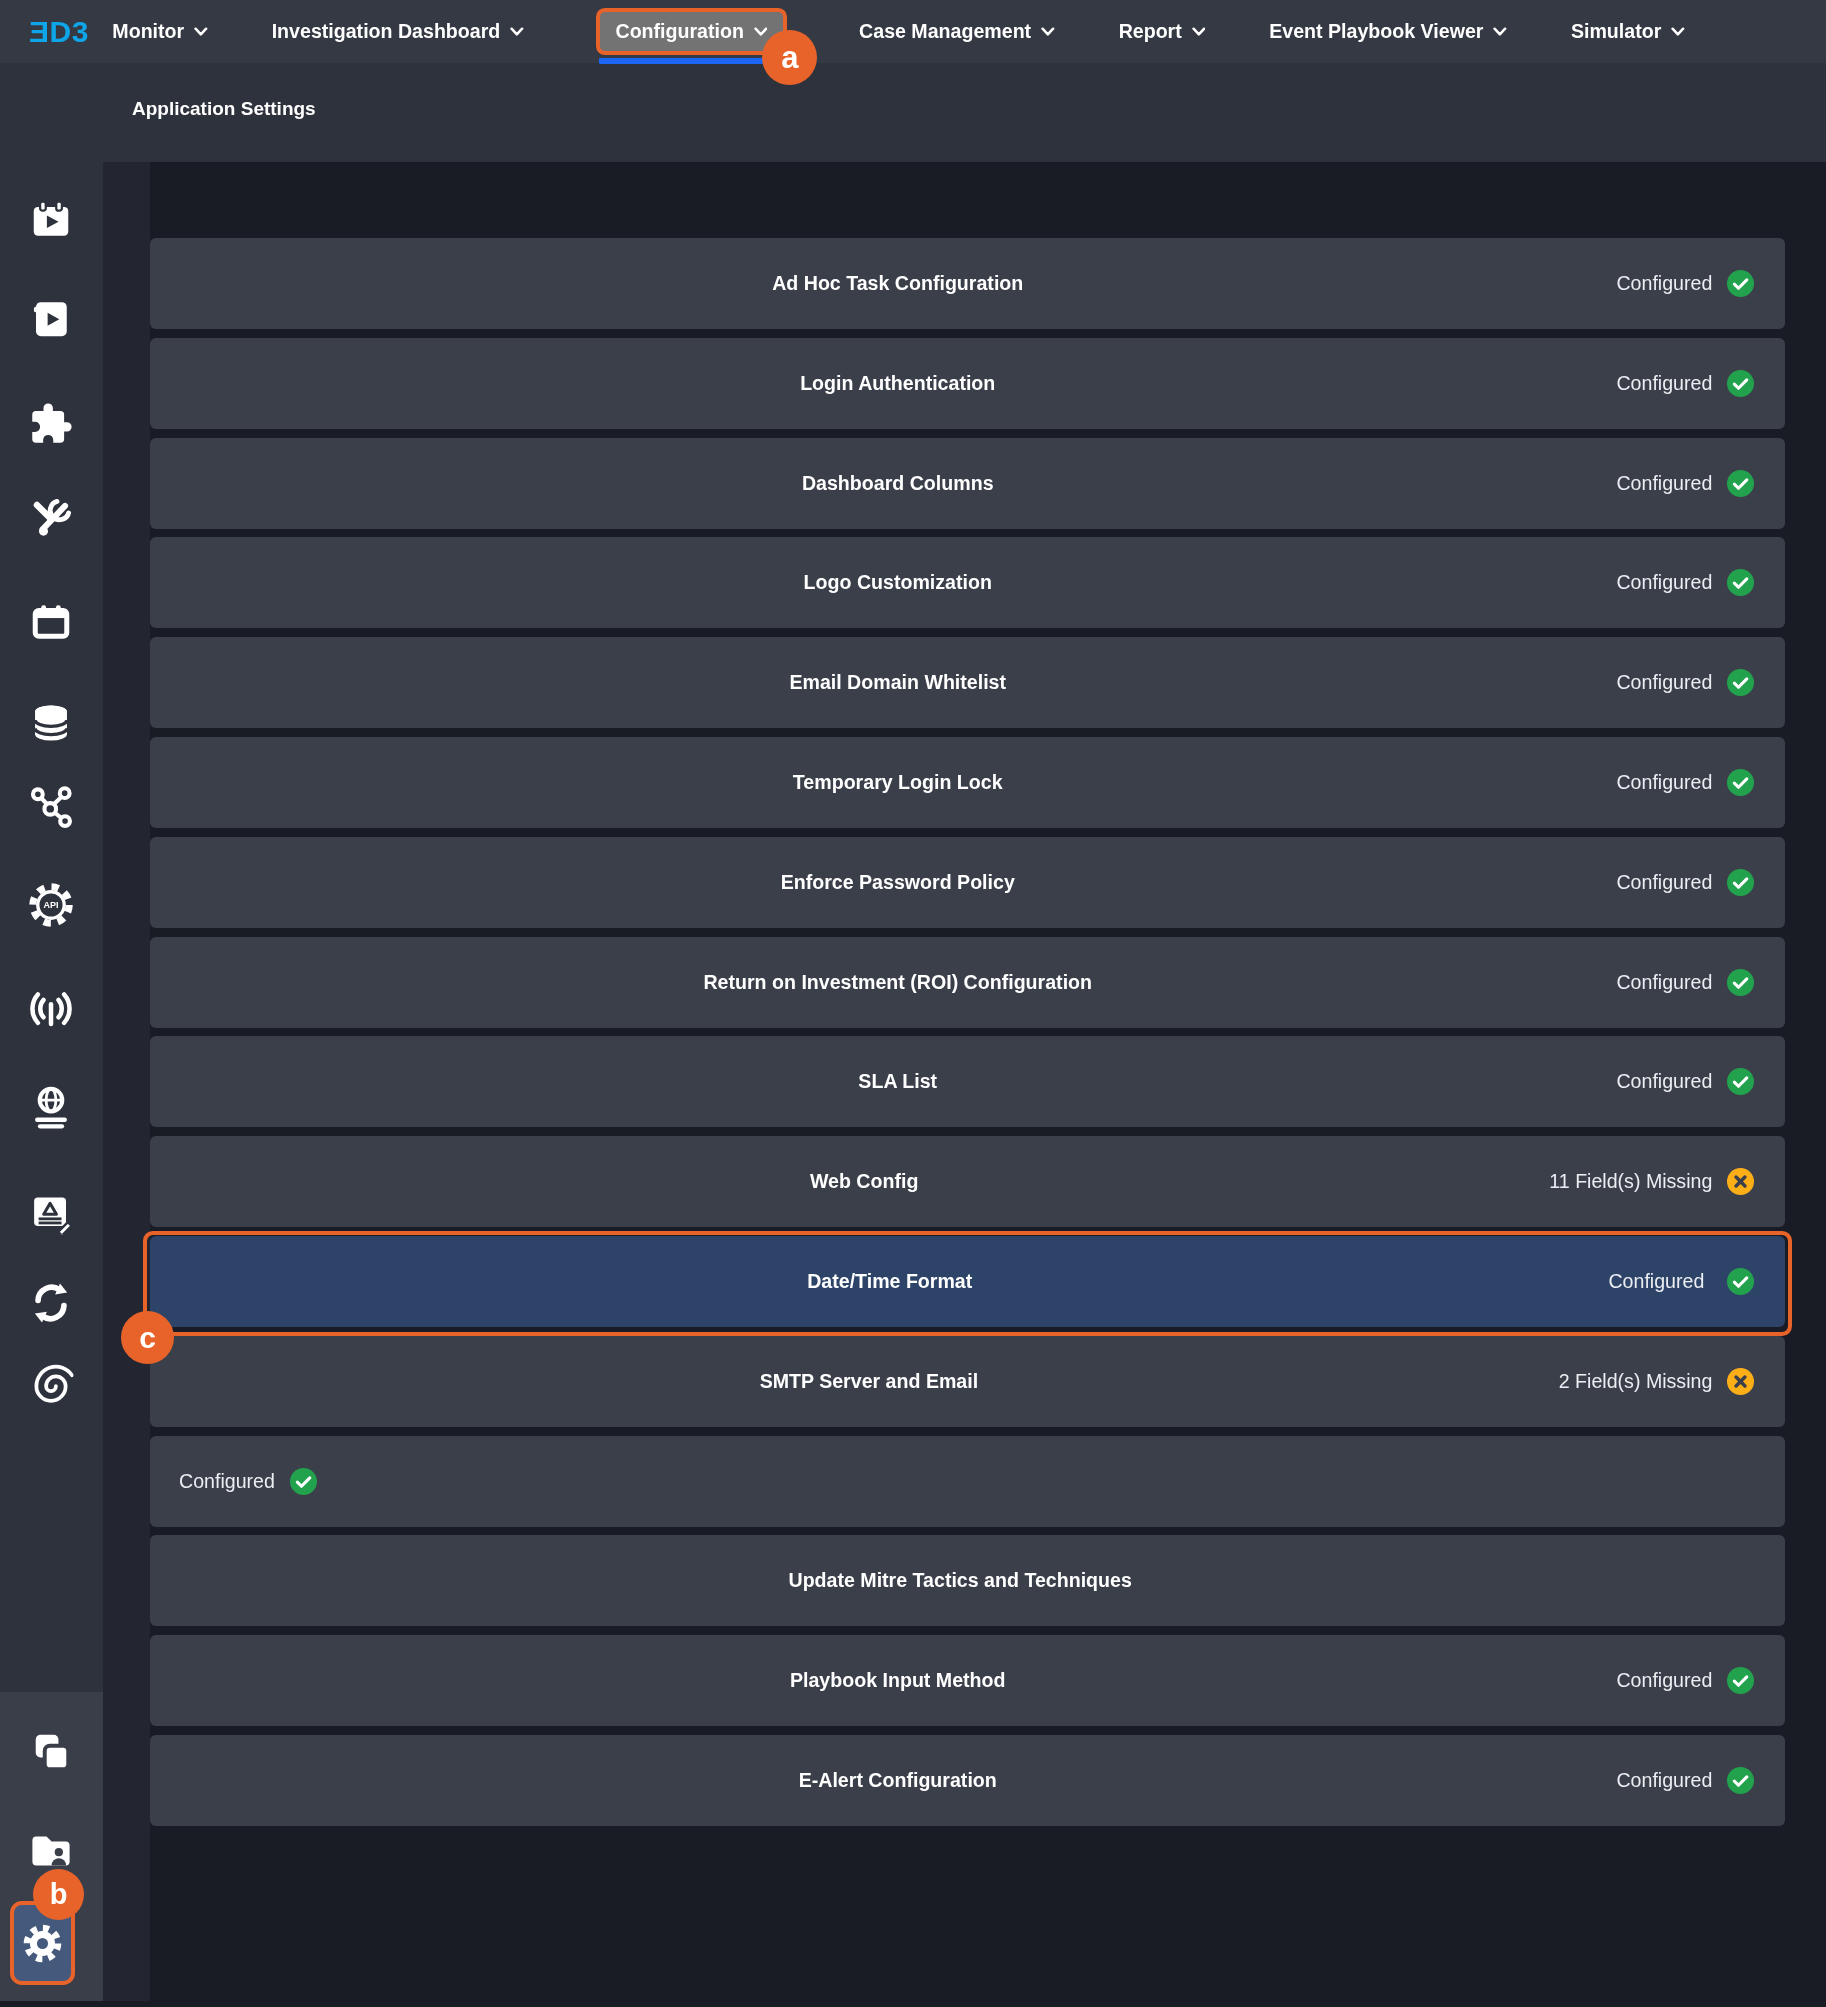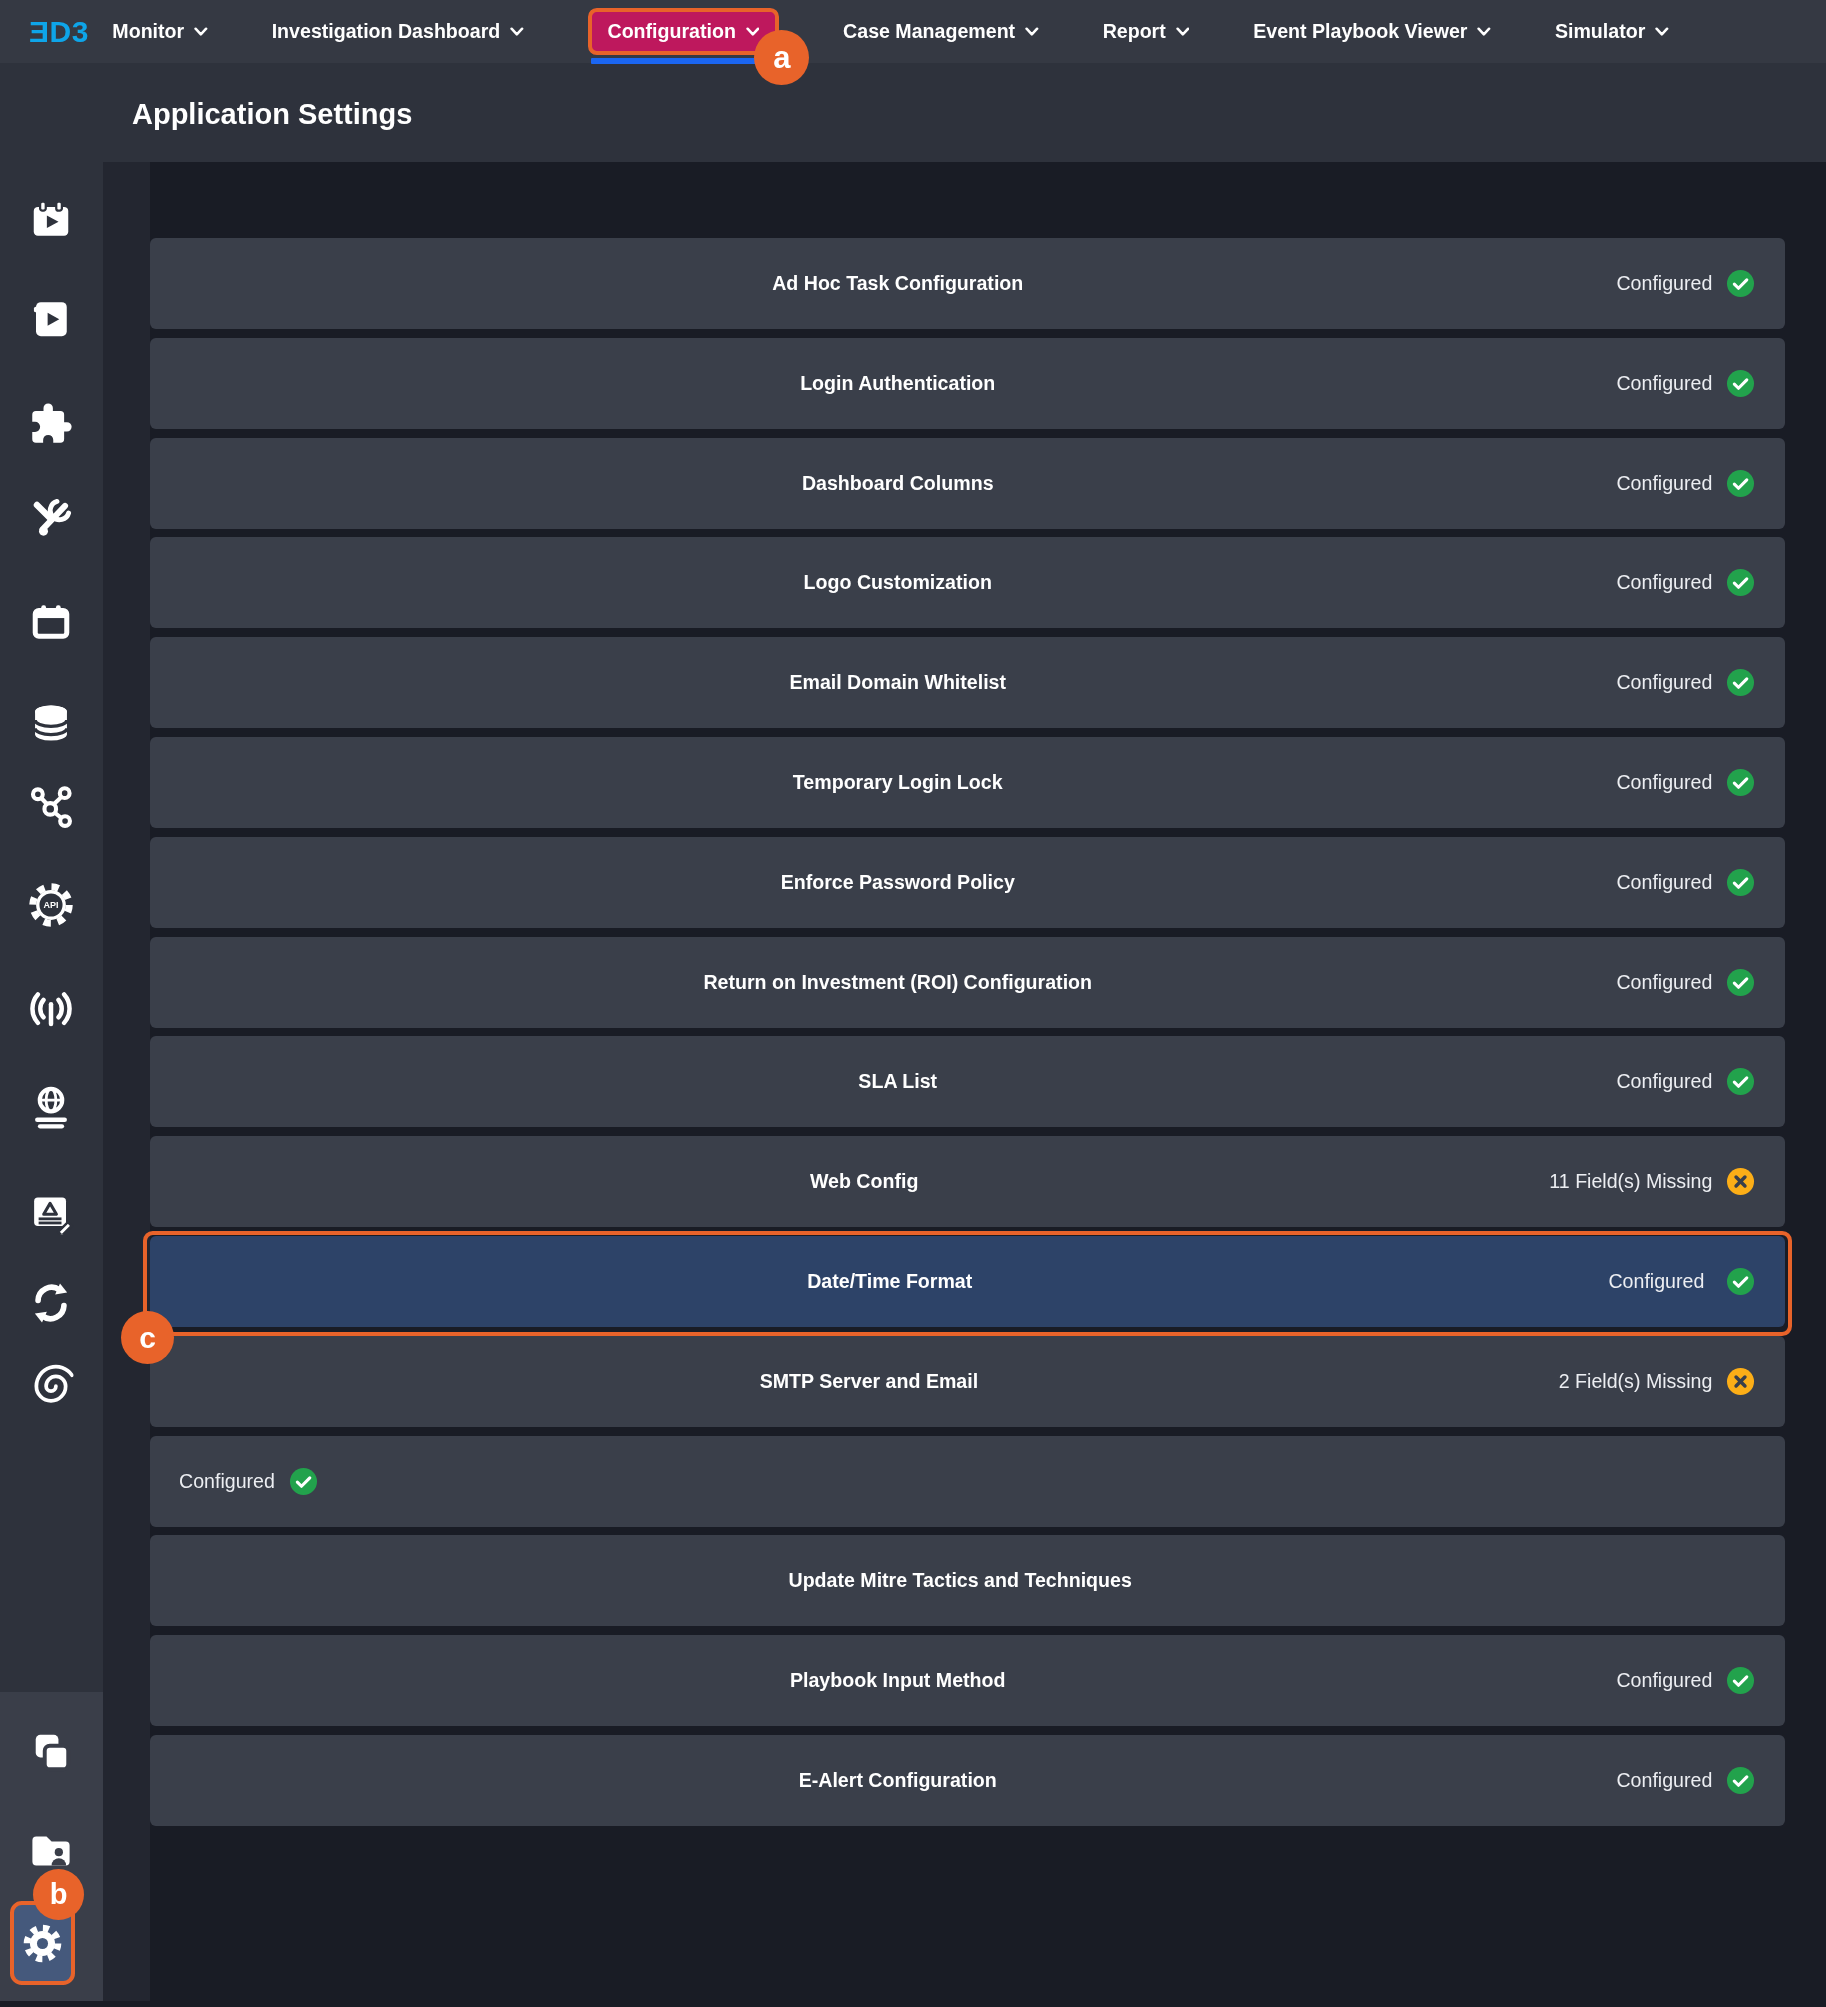--- a/index.html
+++ b/index.html
@@ -20,22 +20,22 @@
     margin-right:23.5px;line-height:63px;user-select:none;
   }
   .nav-items{display:flex;align-items:center;gap:64px;height:63px;}
   .nav-item{
     color:#fff;font-size:19.6px;font-weight:700;white-space:nowrap;
     display:flex;align-items:center;cursor:pointer;height:63px;
   }
   .nav-item .chev{margin-left:9.8px;display:inline-flex;}
   .nav-item.active{
     position:relative;height:auto;
-    background:#be185d;border:4.9px solid #e8632a;border-radius:8.8px;
-    padding:7.8px 15.7px;margin:0 0;z-index:41;
+    background:#737373;border:4.9px solid #e8632a;border-radius:8.8px;
+    padding:7.8px 15.7px;margin:0 8px;z-index:41;
   }
   .tab-underline{
     position:absolute;left:-1px;top:calc(100% + 6.9px);
     width:171px;height:5.9px;background:#1b66f2;border-radius:1px;
   }
   .abadge{
     position:absolute;left:calc(100% - 20.6px);top:calc(100% - 20.6px);
   }
   
   .badge{
@@ -44,21 +44,21 @@
     display:flex;align-items:center;justify-content:center;
     z-index:60;line-height:1;
   }
   
   .below-bg{position:absolute;left:0;top:63px;width:1827px;height:1945px;background:#2e323c;}
   .gutter{position:absolute;left:103px;top:162px;width:47px;height:1840px;background:#232630;}
   .sidebar-bottom-bg{position:absolute;left:0;top:1692px;width:103px;height:310px;background:#3a3e49;}
   .bottom-strip{position:absolute;left:0;top:2001px;width:1827px;height:5.9px;background:#191c25;}
   .page-title{
     position:absolute;left:132px;top:98px;color:#fff;
-    font-size:29px;font-weight:700;z-index:5;
+    font-size:19px;font-weight:700;z-index:5;
   }
   
   .si{
     position:absolute;left:51px;transform:translate(-50%,-50%);
     width:53px;height:53px;display:flex;align-items:flex-end;justify-content:center;
     cursor:pointer;z-index:6;
   }
   .si svg{display:block;}
   .gear-btn{
     position:absolute;left:9.8px;top:1901px;width:65px;height:84px;

